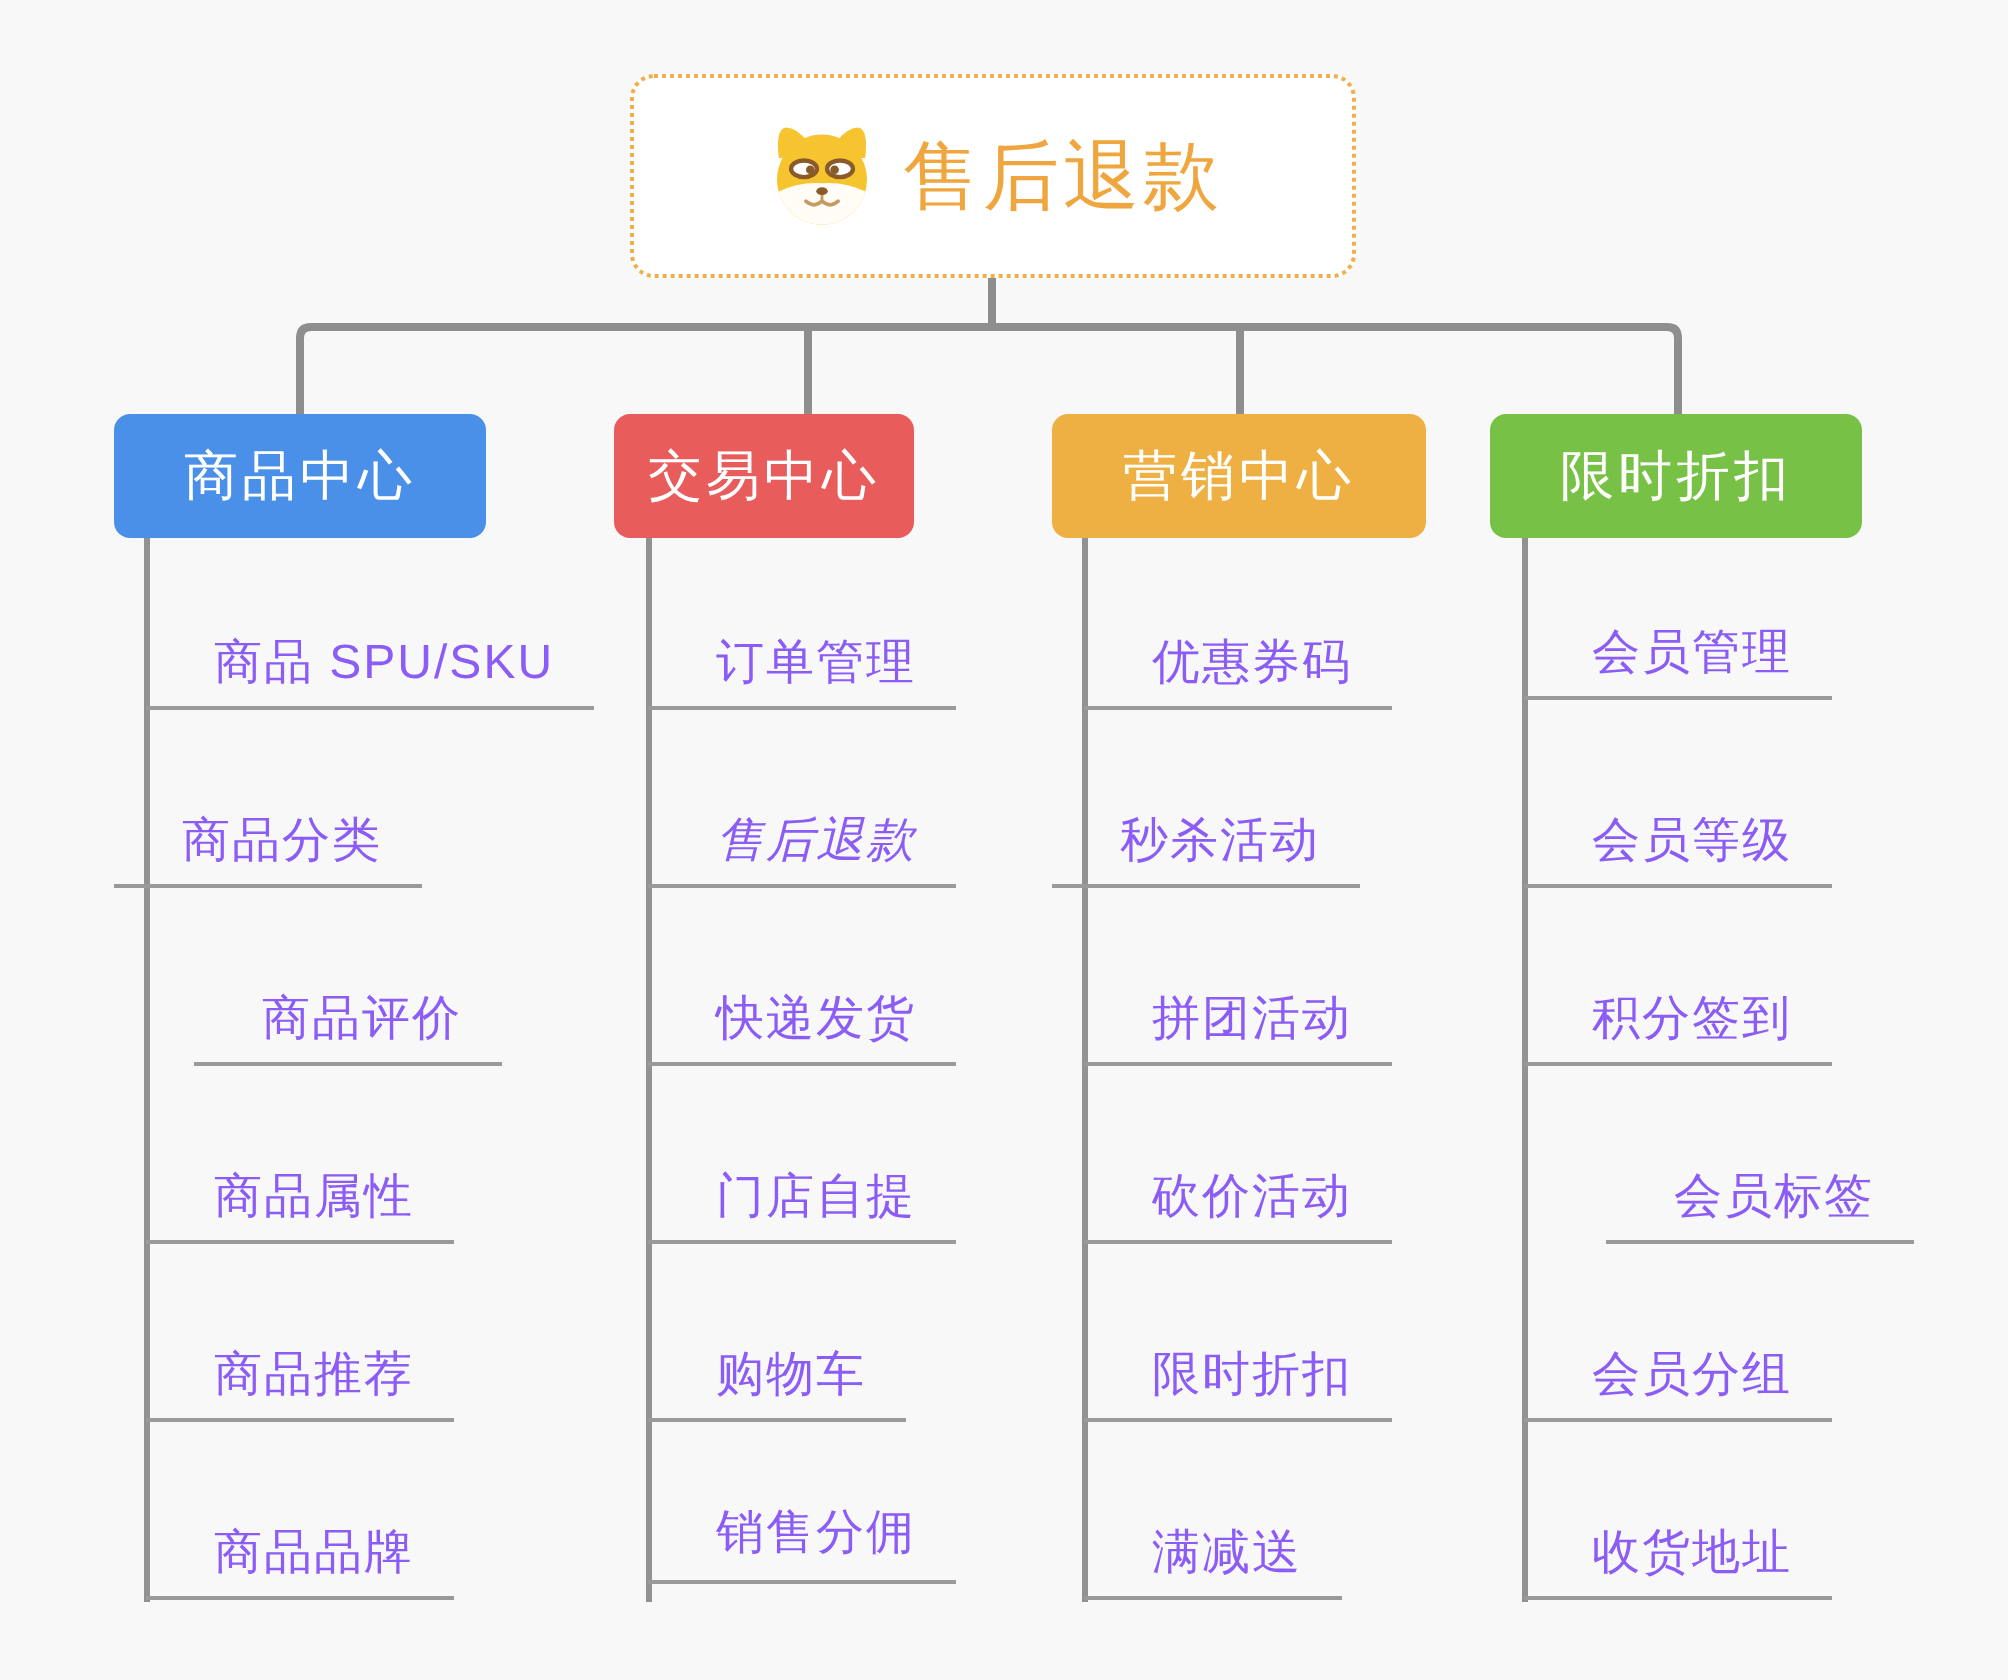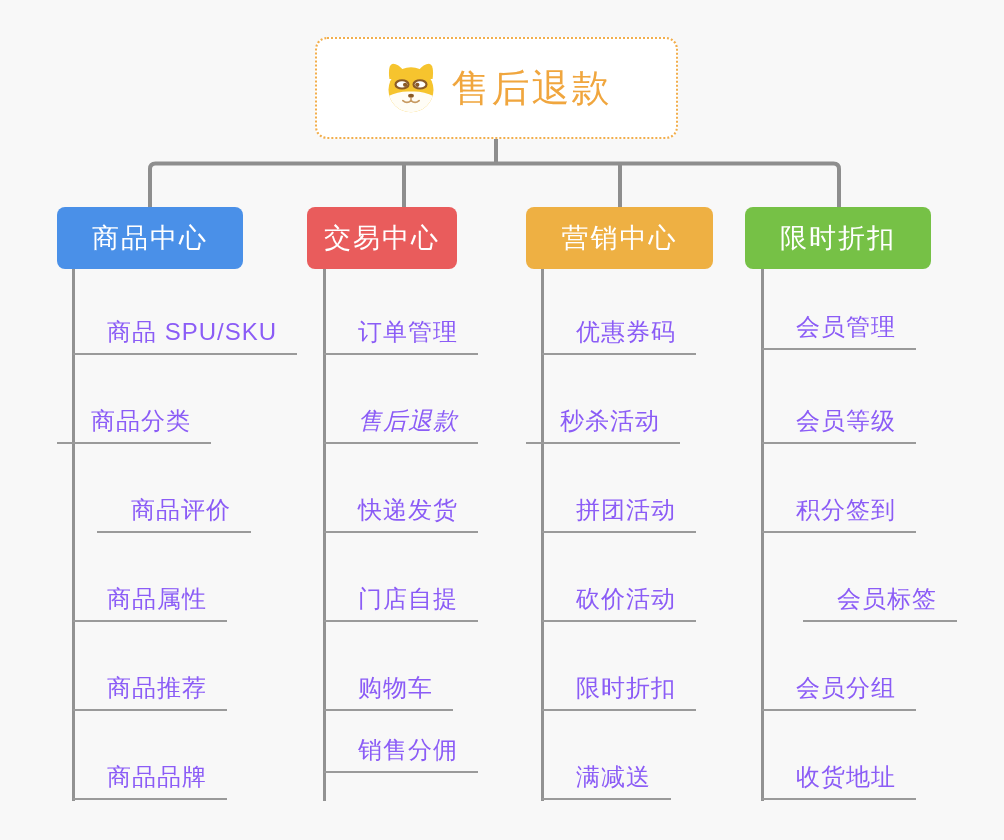--- a/index.html
+++ b/index.html
@@ -127,21 +127,21 @@
   <div class="leaf-row" style="left:73px;top:493px;margin-left:24px;"><span>商品评价</span></div>
   <div class="leaf-row" style="left:73px;top:582px;"><span>商品属性</span></div>
   <div class="leaf-row" style="left:73px;top:671px;"><span>商品推荐</span></div>
   <div class="leaf-row" style="left:73px;top:760px;"><span>商品品牌</span></div>
 
   <div class="leaf-row" style="left:324px;top:315px;"><span>订单管理</span></div>
   <div class="leaf-row" style="left:324px;top:404px;font-style:italic;"><span>售后退款</span></div>
   <div class="leaf-row" style="left:324px;top:493px;"><span>快递发货</span></div>
   <div class="leaf-row" style="left:324px;top:582px;"><span>门店自提</span></div>
   <div class="leaf-row" style="left:324px;top:671px;"><span>购物车</span></div>
-  <div class="leaf-row" style="left:324px;top:733px;"><span>销售分佣</span></div>
+  <div class="leaf-row" style="left:324px;top:752px;font-family:Liberation Mono, monospace;"><span>销售分佣</span></div>
 
   <div class="leaf-row" style="left:542px;top:315px;"><span>优惠券码</span></div>
   <div class="leaf-row" style="left:526px;top:404px;"><span>秒杀活动</span></div>
   <div class="leaf-row" style="left:542px;top:493px;"><span>拼团活动</span></div>
   <div class="leaf-row" style="left:542px;top:582px;"><span>砍价活动</span></div>
   <div class="leaf-row" style="left:542px;top:671px;"><span>限时折扣</span></div>
   <div class="leaf-row" style="left:542px;top:760px;"><span>满减送</span></div>
 
   <div class="leaf-row" style="left:762px;top:310px;"><span>会员管理</span></div>
   <div class="leaf-row" style="left:762px;top:404px;"><span>会员等级</span></div>

